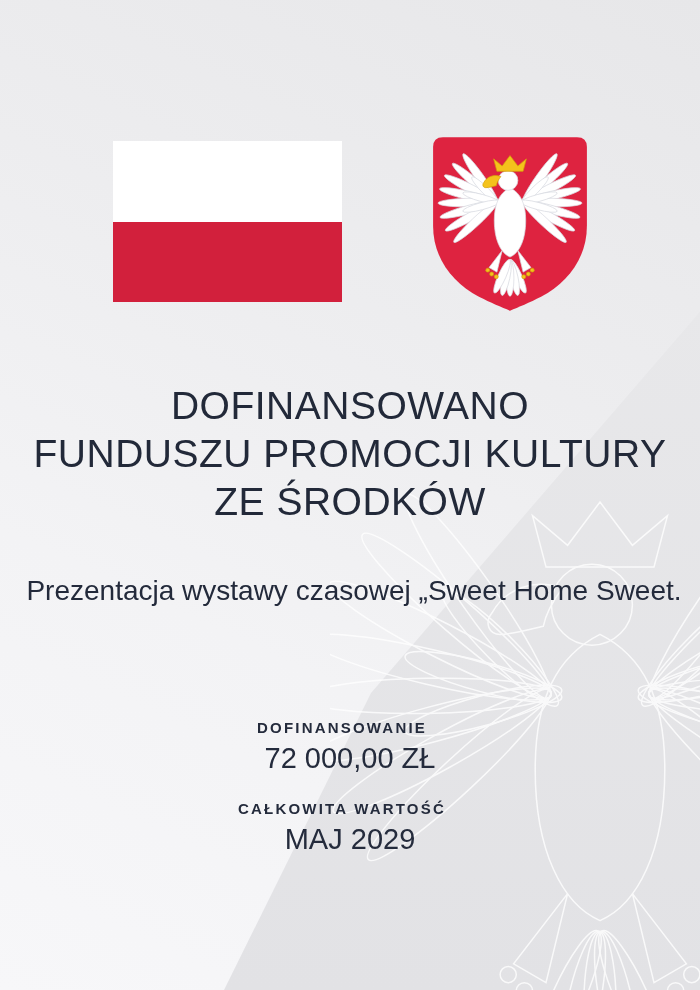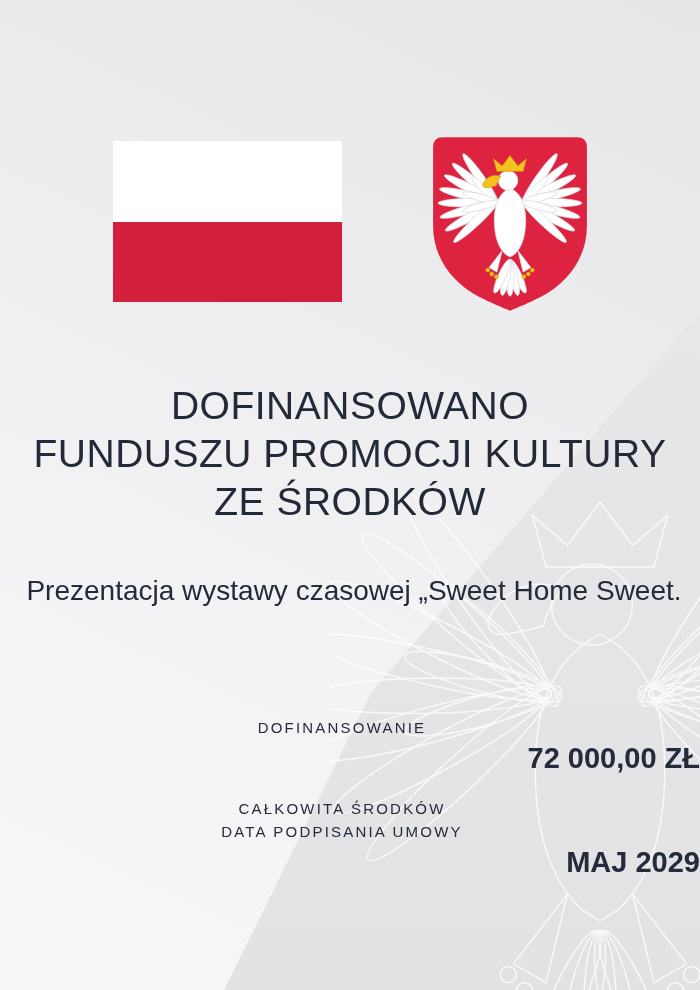--- a/index.html
+++ b/index.html
@@ -54,26 +54,25 @@
     font-size:28px;line-height:31.5px;font-weight:400;
     color:#232a3b;margin:4px;
   }
   .description span{display:block;}
   .details{
     position:absolute;left:0;top:718px;width:100%;
     text-align:center;color:#242b3c;
   }
   .detail-label{
     font-size:15px;line-height:19px;letter-spacing:2.2px;
-    font-weight:400;margin:0 16px 4px 0;
+    font-weight:700;margin:0 16px 4px 0;
   }
   .detail-value{
-    font-size:29px;line-height:34px;font-weight:700;
+    font-size:29px;line-height:34px;font-weight:400;
     margin:0 0 24px 0;
-    text-align:right;
   }
   .defs-holder{position:absolute;width:0;height:0;overflow:hidden;}
 </style>
 </head>
 <body>
 
 <svg class="defs-holder" aria-hidden="true">
   <defs>
     <g id="eagle" stroke-width="var(--sw)">
 
@@ -166,21 +165,20 @@
   <p class="description">
     <span>Prezentacja wystawy czasowej „Sweet Home Sweet.</span>
   </p>
 
   <div class="details">
     <div>
       <p class="detail-label">DOFINANSOWANIE</p>
       <p class="detail-value">72 000,00 ZŁ</p>
     </div>
     <div>
-      <p class="detail-label">CAŁKOWITA ŚRODKÓW</p>
+      <p class="detail-label">CAŁKOWITA WARTOŚĆ</p>
     </div>
     <div>
-      <p class="detail-label">DATA PODPISANIA UMOWY</p>
       <p class="detail-value">MAJ 2029</p>
     </div>
   </div>
 
 </div>
 
 </body></html>

